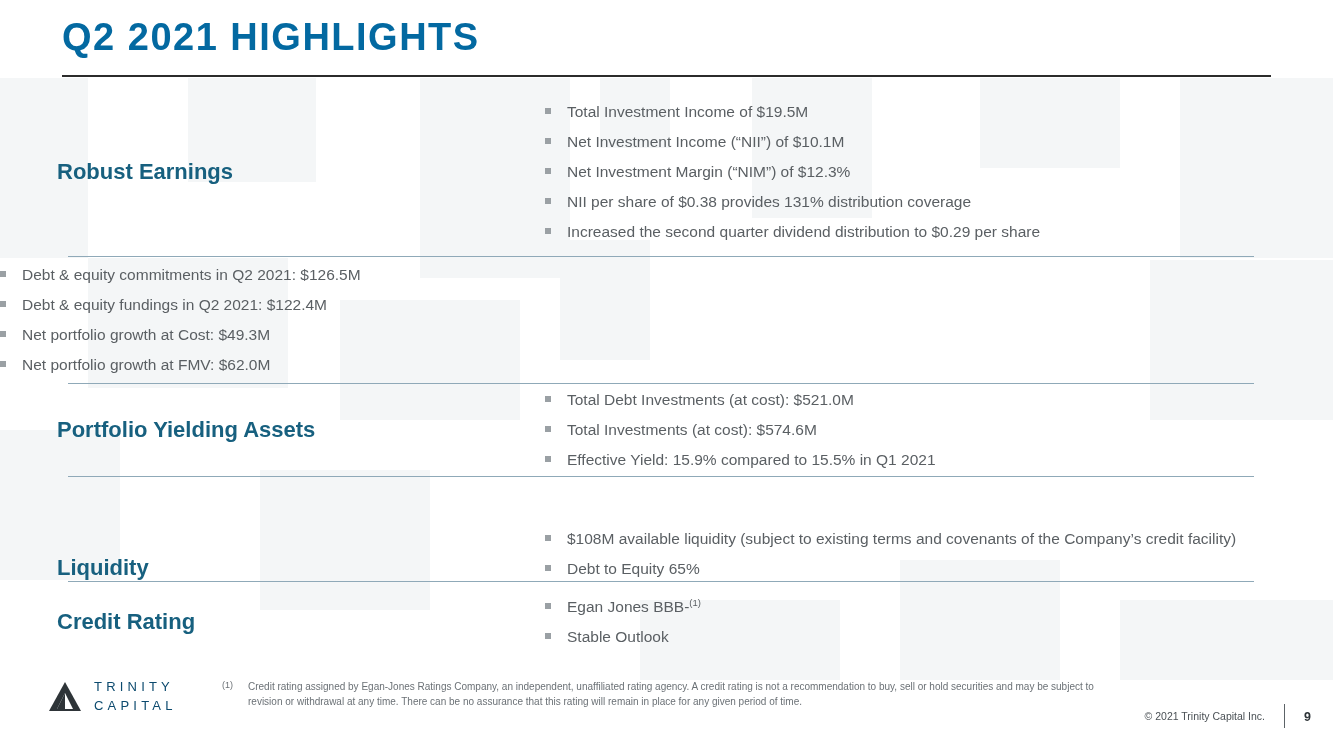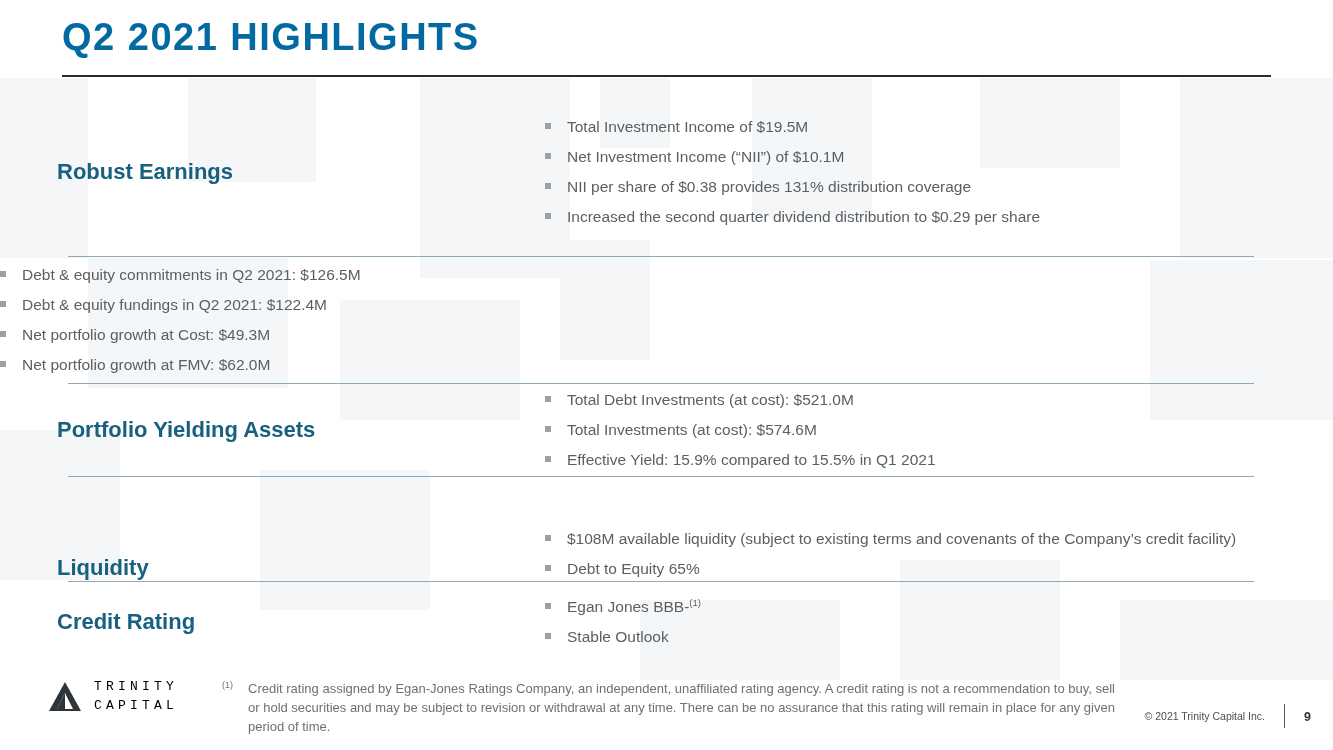--- a/index.html
+++ b/index.html
@@ -139,37 +139,37 @@
     align-items: center;
   }
   .logo-mark {
     width: 34px;
     height: 34px;
     margin-right: 12px;
   }
   .logo-text {
     font-size: 13px;
     letter-spacing: 4.2px;
-    color: #000000;
+    color: #0c4a6e;
     line-height: 1.45;
-    font-family: Liberation Mono, monospace;
+    font-family: Liberation Sans, sans-serif;
   }
   .footnote-num {
     position: absolute;
     left: 222px;
     top: 10px;
     font-size: 9px;
     color: #6b7176;
   }
   .footnote-text {
     position: absolute;
     left: 248px;
     top: 10px;
     width: 880px;
-    font-size: 13px;
+    font-size: 10px;
     line-height: 1.45;
     color: #6b7176;
   }
   .copyright {
     position: absolute;
     right: 68px;
     bottom: 28px;
     font-size: 10.5px;
     color: #4a5055;
   }
@@ -227,20 +227,24 @@
         <div class="bullet">
           <span class="sq"></span>
           <span class="txt">Total Investment Income of $19.5M</span>
         </div>
         <div class="bullet">
           <span class="sq"></span>
           <span class="txt">Net Investment Income (“NII”) of $10.1M</span>
         </div>
         <div class="bullet">
           <span class="sq"></span>
+          <span class="txt">Net Investment Margin (“NIM”) of $12.3%</span>
+        </div>
+        <div class="bullet">
+          <span class="sq"></span>
           <span class="txt">NII per share of $0.38 provides 131% distribution coverage</span>
         </div>
         <div class="bullet">
           <span class="sq"></span>
           <span class="txt">Increased the second quarter dividend distribution to $0.29 per share</span>
         </div>
       </div>
     </div>
     <div class="divider"></div>
 

